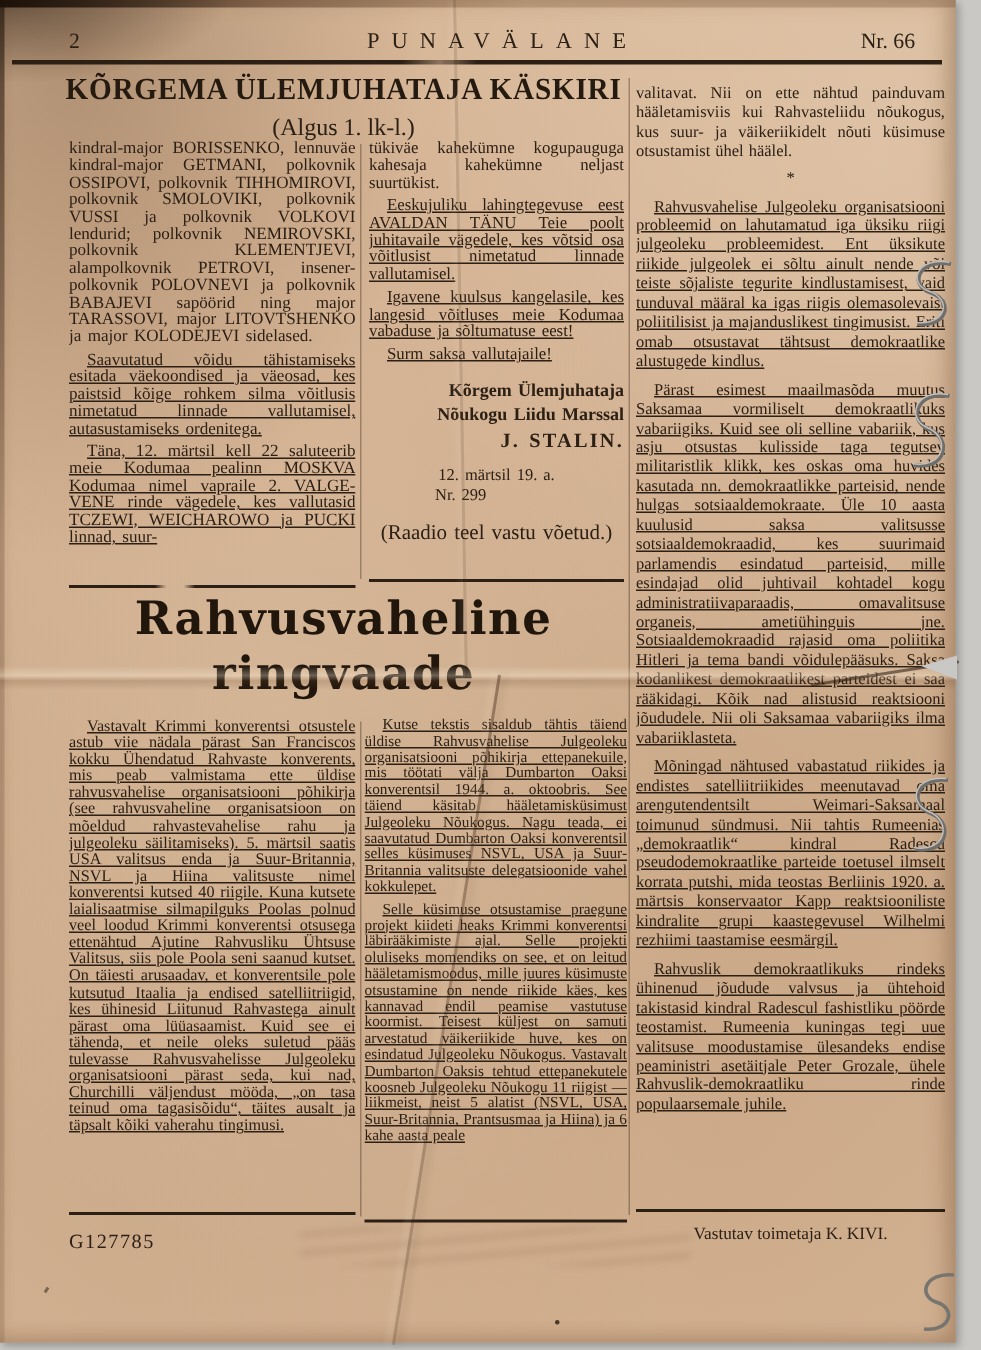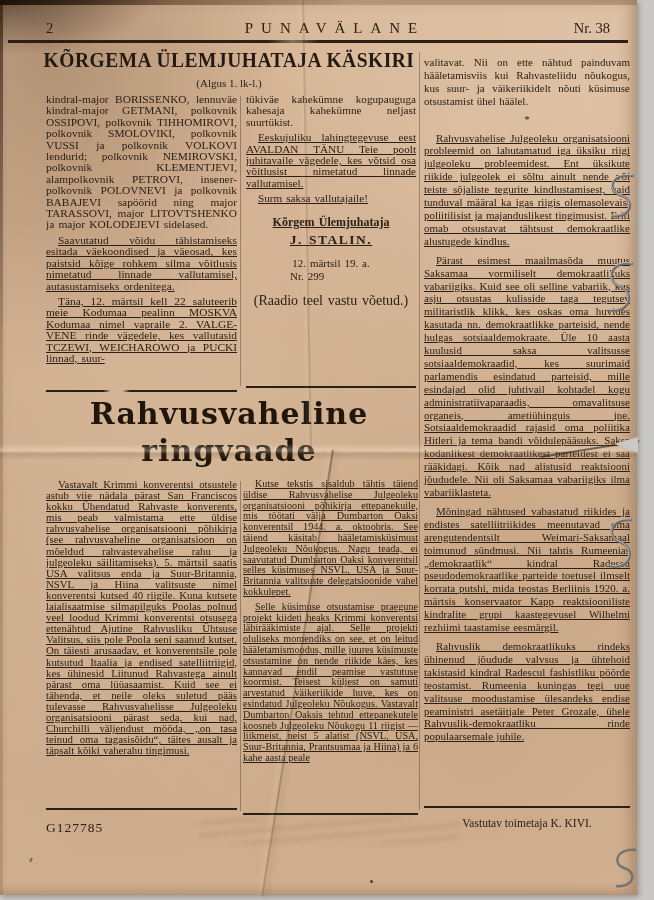--- a/index.html
+++ b/index.html
@@ -30,37 +30,37 @@
   .header { position:absolute; left:44px; top:20px; width:566px; height:18px; font-size:14.5px; }
   .pgnum   { position:absolute; left:2px; top:0; }
   .masthead{ position:absolute; left:16px; right:0; top:0; text-align:center; letter-spacing:8px; font-size:15px; }
   .issue   { position:absolute; right:0; top:0; }
   .header-rule { position:absolute; left:8px; top:40px; width:620px; height:3px;
     background:linear-gradient(90deg,#2c2015 0%, #2c2015 42%, rgba(44,32,21,.45) 46%, #2c2015 50%, #2c2015 100%); }
 
   
   .a1-title { position:absolute; left:38px; top:50px; width:382px; text-align:center;
     font-weight:bold; font-size:19.5px; letter-spacing:.5px; transform:scaleY(1.05); color:#241a10; }
-  .a1-subtitle { position:absolute; left:38px; top:77px; width:382px; text-align:center; font-size:11px; }
+  .a1-subtitle { position:absolute; left:38px; top:77px; width:382px; text-align:center; font-size:16px; }
 
   
   .col { position:absolute; text-align:justify; overflow:hidden; overflow-wrap:break-word; }
   .col p { margin:0; }
   .col p.ind { text-indent:12px;text-decoration:underline; }
   .col p.g { margin-top:4px; }
   #c1 { left:46px;  top:94px;  width:191px; height:302px; font-size:11.4px; line-height:11.4px; word-spacing:1.4px; }
   #c2 { left:246px; top:94px;  width:170px; height:296px; font-size:11.2px; line-height:11.4px; word-spacing:1.2px; }
   #cR { left:424px; top:56px;  width:206px; height:747px; font-size:11px;   line-height:12.9px; word-spacing:.6px; }
   #c3 { left:46px;  top:479px; width:191px; height:328px; font-size:10.8px; line-height:11.1px; word-spacing:.6px; }
   #c4 { left:243px; top:479px; width:175px; height:332px; font-size:10.2px; line-height:10.8px; word-spacing:.4px; }
   #cR p.g { margin-top:6px; }
   .sep { text-align:center; margin-top:5px !important; margin-bottom:2px !important; text-indent:0 !important; }
 
   
-  .sig { margin-top:9px; text-align:center; font-weight:bold; font-size:12px; line-height:16px; text-indent:0;text-decoration:underline; }
+  .sig { margin-top:9px; text-align:right; font-weight:bold; font-size:12px; line-height:16px; text-indent:0; }
   .sig-name { font-size:13.5px; letter-spacing:1.5px; margin-top:2px; }
   .sig-date { margin-top:10px; text-align:center; font-size:11px; text-indent:0; }
   .sig-nr   { margin-top:2px;  text-align:left; padding-left:44px; font-size:11px; text-indent:0; }
   .sig-note { margin-top:13px; text-align:center; font-size:14px; text-indent:0; }
 
   
   .rule { position:absolute; background:#2c2015; height:2px; }
   .rule-left-a { left:46px; top:390px; width:191px; height:1.5px;
     background:linear-gradient(90deg,#2c2015 30%, transparent 34%, transparent 40%, #2c2015 44%); }
   .rule-mid-a  { left:246px; top:386px; width:170px; }
@@ -109,39 +109,41 @@
 <div class="viewport">
   <div class="paper">
 
     <div class="edge-top"></div>
     <div class="edge-left"></div>
     <div class="corner-shade"></div>
 
     <div class="header">
       <span class="pgnum">2</span>
       <span class="masthead">PUNAVÄLANE</span>
-      <span class="issue">Nr. 38</span>
+      <span class="issue">Nr. 66</span>
     </div>
     <div class="header-rule"></div>
 
     <div class="a1-title">KÕRGEMA ÜLEMJUHATAJA KÄSKIRI</div>
     <div class="a1-subtitle">(Algus 1. lk-l.)</div>
 
     <div class="col" id="c1">
       <p>kindral-major BORISSENKO, lennuväe kindral-major GETMANI, polkovnik OSSIPOVI, polkovnik TIHHOMIROVI, polkovnik SMOLOVIKI, polkovnik VUSSI ja polkovnik VOLKOVI lendurid; polkovnik NEMIROVSKI, polkovnik KLEMENTJEVI, alampolkovnik PETROVI, insener-polkovnik POLOVNEVI ja polkovnik BABAJEVI sapöörid ning major TARASSOVI, major LITOVTSHENKO ja major KOLODEJEVI sidelased.</p>
       <p class="ind g">Saavutatud võidu tähistamiseks esitada väekoondised ja väeosad, kes paistsid kõige rohkem silma võitlusis nimetatud linnade vallutamisel, autasustamiseks ordenitega.</p>
       <p class="ind g">Täna, 12. märtsil kell 22 saluteerib meie Kodumaa pealinn MOSKVA Kodumaa nimel vapraile 2. VALGE-VENE rinde vägedele, kes vallutasid TCZEWI, WEICHAROWO ja PUCKI linnad, suur-</p>
     </div>
 
     <div class="col" id="c2">
       <p>tükiväe kahekümne kogupauguga kahesaja kahekümne neljast suurtükist.</p>
       <p class="ind g">Eeskujuliku lahingtegevuse eest AVALDAN TÄNU Teie poolt juhitavaile vägedele, kes võtsid osa võitlusist nimetatud linnade vallutamisel.</p>
+      <p class="ind g">Igavene kuulsus kangelasile, kes langesid võitluses meie Kodumaa vabaduse ja sõltumatuse eest!</p>
       <p class="ind g">Surm saksa vallutajaile!</p>
       <div class="sig">
         <div>Kõrgem Ülemjuhataja</div>
+        <div>Nõukogu Liidu Marssal</div>
         <div class="sig-name">J. STALIN.</div>
       </div>
       <div class="sig-date">12. märtsil 19. a.</div>
       <div class="sig-nr">Nr. 299</div>
       <div class="sig-note">(Raadio teel vastu võetud.)</div>
     </div>
 
     <div class="rule rule-left-a"></div>
     <div class="rule rule-mid-a"></div>
 

